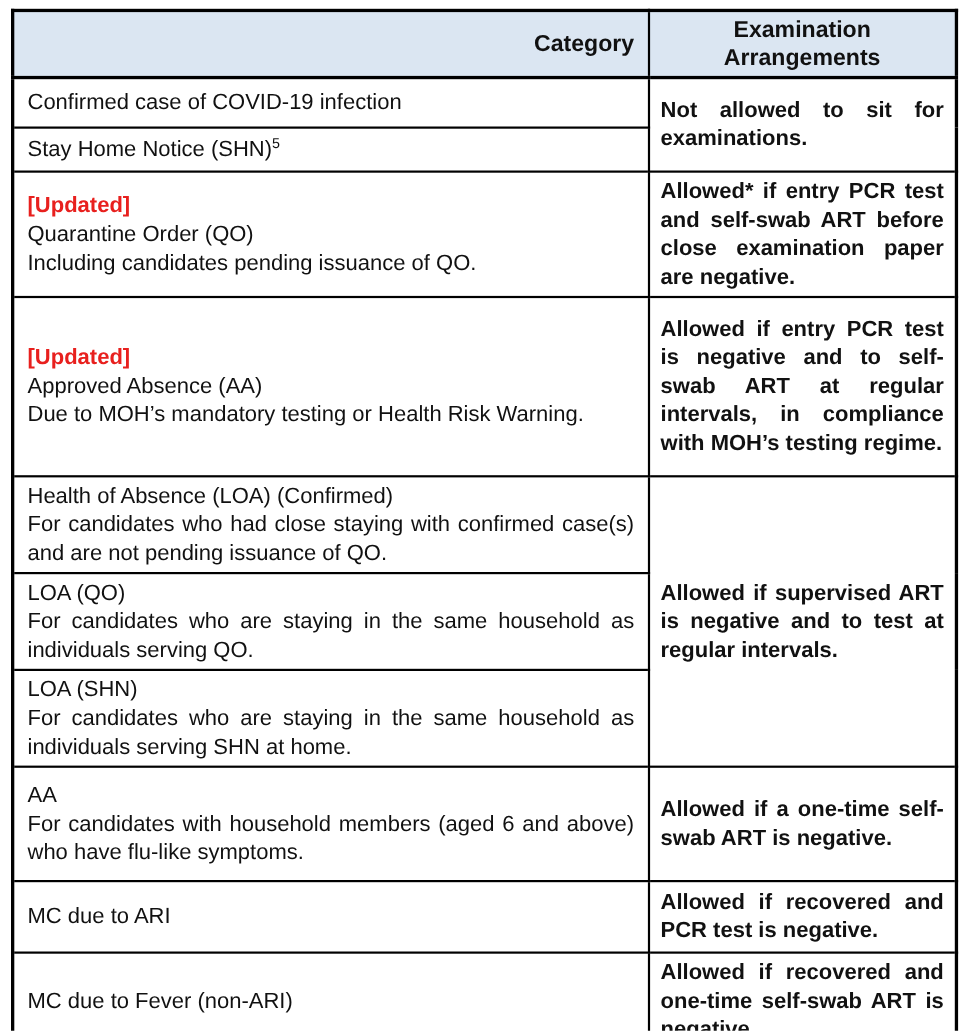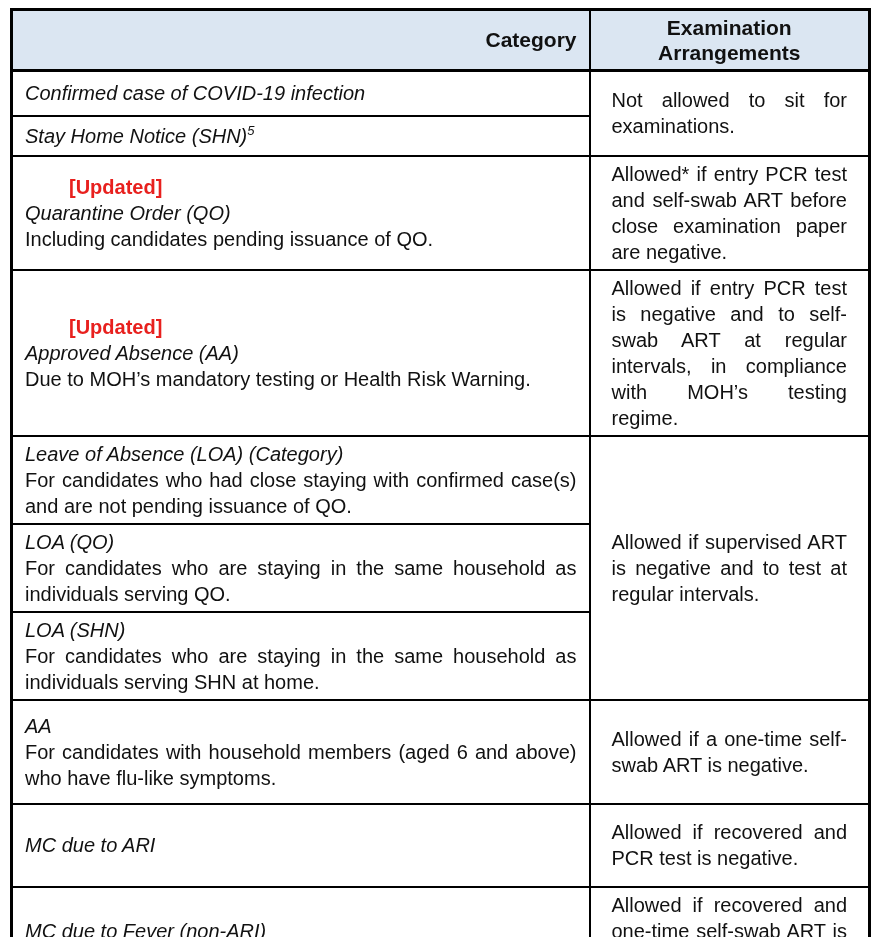--- a/index.html
+++ b/index.html
@@ -38,47 +38,47 @@
     font-size:21px;
     font-weight:bold;
     padding:4px 12px;
     border-bottom:3px solid var(--border-color);
   }
   th.cat-h{text-align:right;}
   th.arr-h{text-align:center;margin-top:12px;}
   th.arr-h .hdr-wrap{max-width:200px;margin:0 auto;line-height:25px;}
   td.arr{
     text-align:justify;
-    padding:4px 21px;
+    padding:4px 10px;
+    font-weight:bold;
   }
-  td .title{text-align:left;font-style:italic;}
+  td .title{text-align:left;}
   td .note{
     text-align:justify;
   }
   td .updated{
     color:var(--updated-red);
     font-weight:bold;
-    margin-left:44px;
   }
   sup.fnote{
     font-size:13px;
     line-height:0;
     vertical-align:super;
   }
   
   tr.h-header{height:52px;}
   tr.h-confirmed{height:45px;}
   tr.h-shn{height:40px;}
   tr.h-qo{height:103px;}
   tr.h-aa-moh{height:163px;}
   tr.h-loa-c{height:88px;}
   tr.h-loa-qo{height:88px;}
   tr.h-loa-shn{height:85px;}
   tr.h-aa-h{height:104px;}
-  tr.h-mc-ari{height:83px;}
+  tr.h-mc-ari{height:65px;}
   tr.h-mc-fever{height:89px;}
 </style>
 </head>
 <body>
 
 <div class="doc">
   <table class="exam-table">
     <colgroup>
       <col class="col-category">
       <col class="col-arrangement">
@@ -114,21 +114,21 @@
       <tr class="h-aa-moh">
         <td>
           <div class="updated">[Updated]</div>
           <div class="title">Approved Absence (AA)</div>
           <div class="note">Due to MOH’s mandatory testing or Health Risk Warning.</div>
         </td>
         <td class="arr">Allowed if entry PCR test is negative and to self-swab ART at regular intervals, in compliance with MOH’s testing regime.</td>
       </tr>
       <tr class="h-loa-c">
         <td>
-          <div class="title">Leave of Absence (LOA) (Category)</div>
+          <div class="title">Health of Absence (LOA) (Confirmed)</div>
           <div class="note">For candidates who had close staying with confirmed case(s) and are not pending issuance of QO.</div>
         </td>
         <td class="arr" rowspan="3">Allowed if supervised ART is negative and to test at regular intervals.</td>
       </tr>
       <tr class="h-loa-qo">
         <td>
           <div class="title">LOA (QO)</div>
           <div class="note">For candidates who are staying in the same household as individuals serving QO.</div>
         </td>
       </tr>

